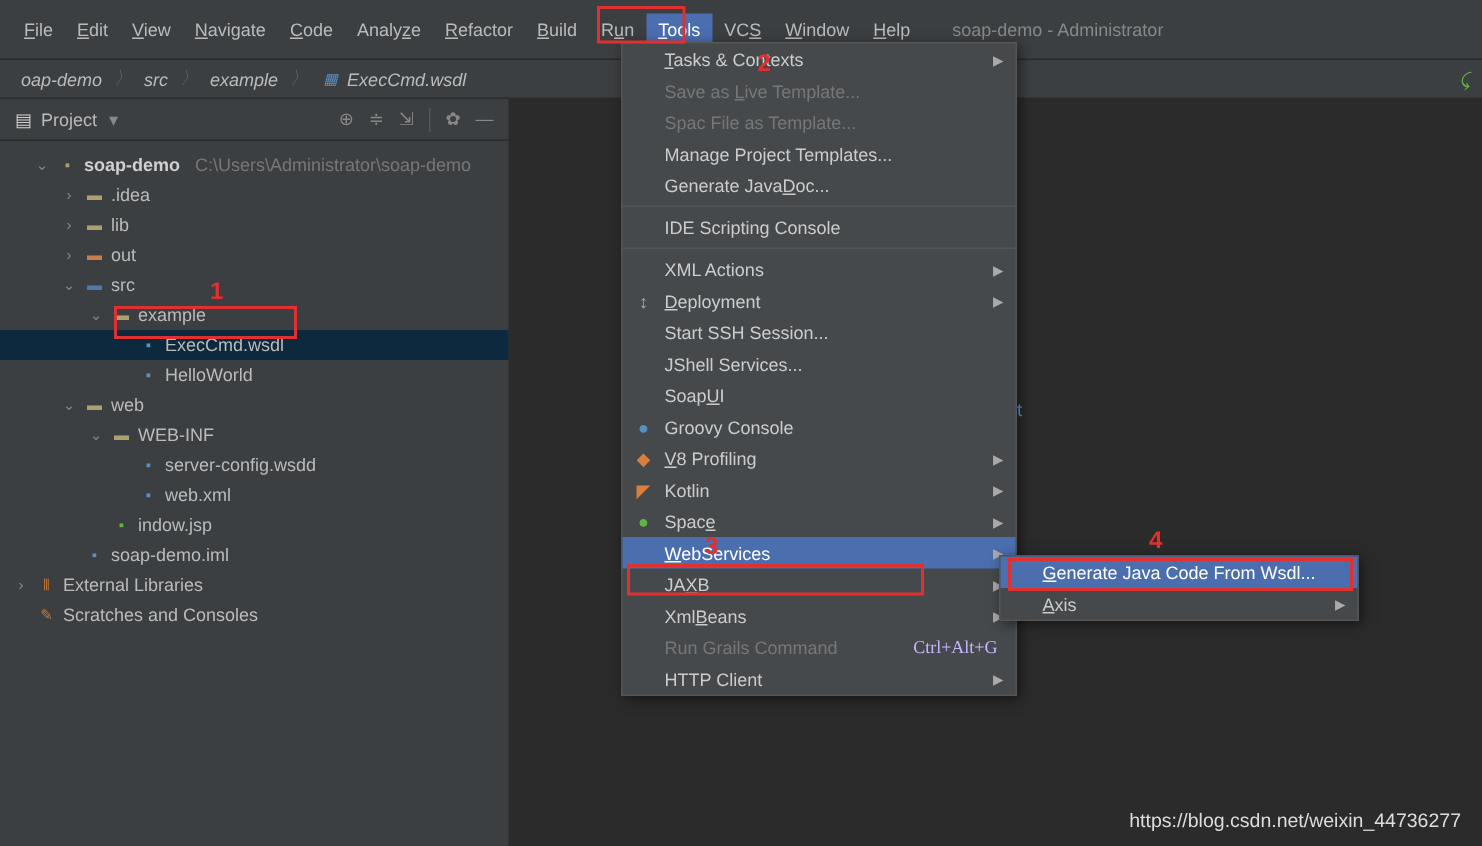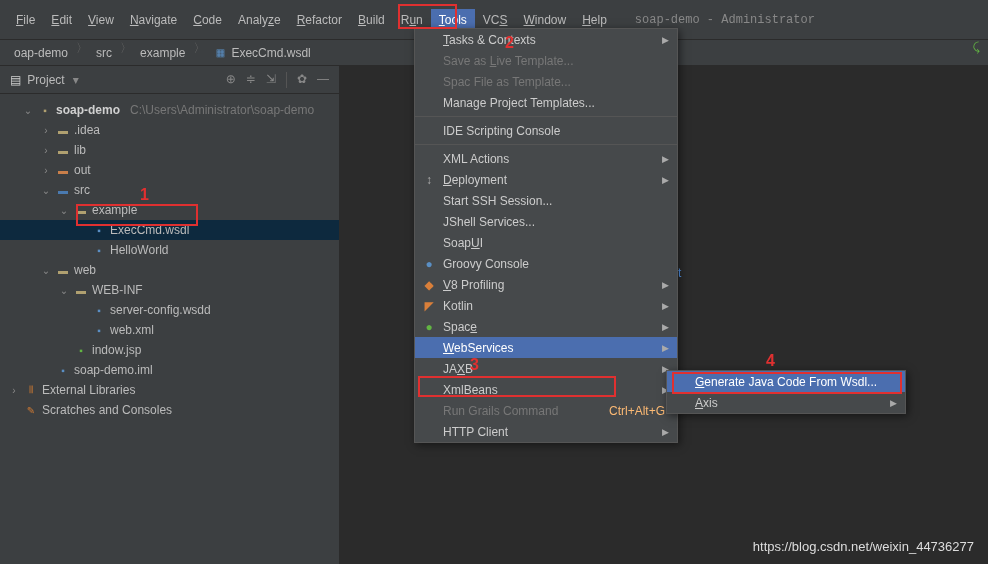--- a/index.html
+++ b/index.html
@@ -2,23 +2,23 @@
 <html><head>
   <meta charset="utf-8">
   <style>
     * { margin: 0; padding: 0; box-sizing: border-box; font-family: "Segoe UI", Arial, sans-serif; font-size: 12px; }
     body { background: #3c3f41; color: #bbbbbb; width: 988px; height: 564px; overflow: hidden; position: relative; }
     
     .menubar { display: flex; align-items: center; height: 40px; background: #3c3f41; padding: 0 8px; border-bottom: 1px solid #2b2b2b; }
     .menu-item { padding: 4px 8px; cursor: pointer; color: #bbbbbb; }
     .menu-item u { text-decoration: underline; }
     .menu-item.active { background: #4b6eaf; color: #fff; }
-    .window-title { margin-left: 20px; color: #888; font-family: Liberation Mono, monospace; }
-    
-    .breadcrumb { display: flex; height: 26px; background: #3c3f41; padding: 0 8px; border-bottom: 1px solid #2b2b2b; position: relative; }
+    .window-title { margin-left: 20px; color: #888; }
+    
+    .breadcrumb { display: flex; align-items: center; height: 26px; background: #3c3f41; padding: 0 8px; border-bottom: 1px solid #2b2b2b; position: relative; font-style: italic; }
     .crumb { padding: 2px 6px; color: #bbbbbb; display: flex; align-items: center; gap: 4px; }
     .crumb-sep { color: #666; margin: 0 2px; }
     .breadcrumb-icons { position: absolute; right: 8px; display: flex; gap: 8px; color: #62b543; }
     
     .main { display: flex; height: calc(100% - 54px); }
     .project-panel { width: 340px; background: #3c3f41; border-right: 1px solid #2b2b2b; }
     .panel-header { display: flex; align-items: center; height: 28px; padding: 0 10px; border-bottom: 1px solid #2b2b2b; }
     .panel-title { flex: 1; display: flex; align-items: center; gap: 6px; }
     .panel-icons { display: flex; gap: 10px; color: #888; }
     .sep-v { width: 1px; height: 16px; background: #555; }
@@ -46,21 +46,21 @@
     .hint-line { margin-bottom: 20px; }
     .hint-key { color: #589df6; margin-left: 6px; }
     
     .dropdown { position: absolute; background: #46494b; border: 1px solid #555; box-shadow: 2px 2px 8px rgba(0,0,0,0.5); z-index: 100; }
     .dropdown-item { display: flex; align-items: center; height: 21px; padding: 0 12px 0 28px; cursor: pointer; color: #ccc; position: relative; white-space: nowrap; }
     .dropdown-item.disabled { color: #777; }
     .dropdown-item.highlighted { background: #4b6eaf; color: #fff; }
     .dropdown-item u { text-decoration: underline; }
     .dd-icon { position: absolute; left: 6px; width: 16px; text-align: center; }
     .dd-arrow { position: absolute; right: 8px; color: #aaa; font-size: 9px; }
-    .dd-shortcut { position: absolute; right: 12px; color: #fdba74; }
+    .dd-shortcut { position: absolute; right: 12px; color: #c4b5fd; font-family: Liberation Serif, serif; }
     .dd-sep { height: 1px; background: #555; margin: 3px 0; }
     .dropdown.main-dd { left: 414px; top: 28px; width: 264px; }
     .dropdown.sub-dd { left: 666px; top: 370px; width: 240px; }
     
     .annot { position: absolute; border: 2px solid #e03030; pointer-events: none; z-index: 200; }
     .annot-label { position: absolute; color: #e03030; font-size: 16px; font-weight: bold; z-index: 201; }
     
     .watermark { position: absolute; right: 14px; bottom: 10px; color: #ddd; font-size: 13px; }
   </style>
 </head>
@@ -220,20 +220,23 @@
     </div>
     <div class="dropdown-item disabled">
       <span>Save as <u>L</u>ive Template...</span>
     </div>
     <div class="dropdown-item disabled">
       <span>Spac File as Template...</span>
     </div>
     <div class="dropdown-item">
       <span>Manage Project Templates...</span>
     </div>
+    <div class="dropdown-item">
+      <span>Generate Java<u>D</u>oc...</span>
+    </div>
     <div class="dd-sep"></div>
     <div class="dropdown-item">
       <span>IDE Scripting Console</span>
     </div>
     <div class="dd-sep"></div>
     <div class="dropdown-item">
       <span>XML Actions</span>
       <span class="dd-arrow">▶</span>
     </div>
     <div class="dropdown-item">

